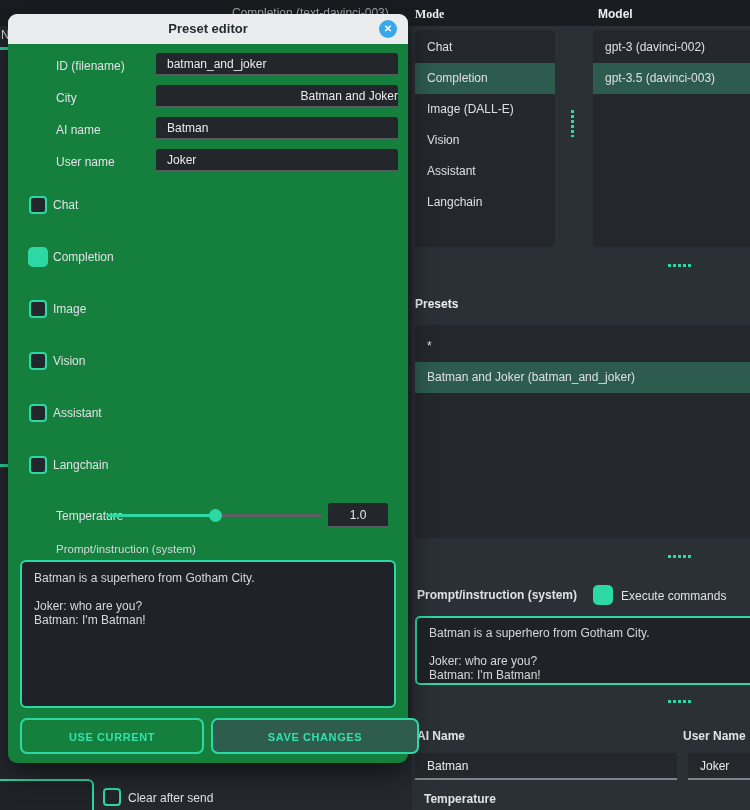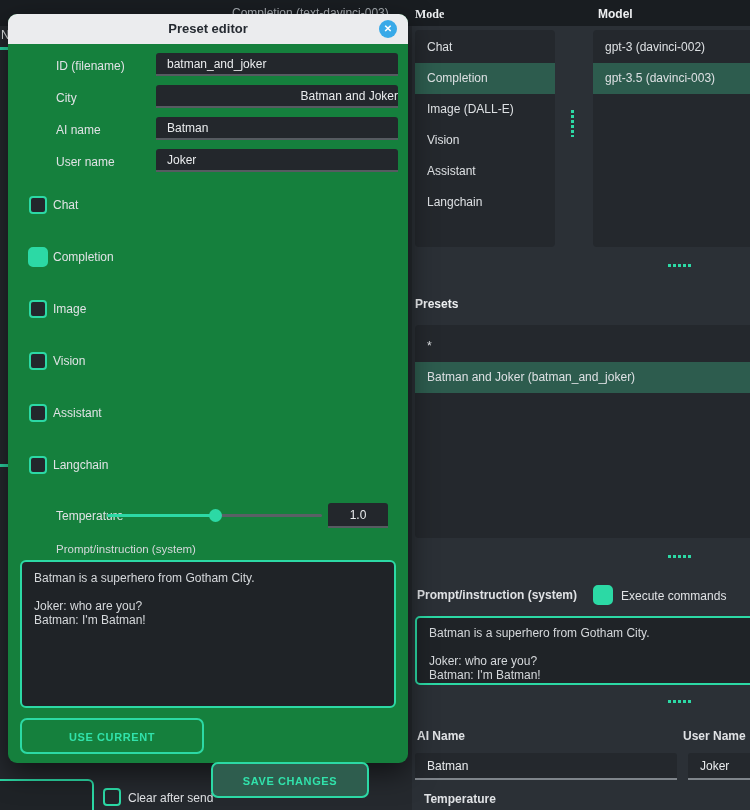--- a/index.html
+++ b/index.html
@@ -90,21 +90,21 @@
   #temp-val{position:absolute;left:320px;top:489px;width:60px;height:25px;background:#23272c;
             border-bottom:2px solid #565b61;border-radius:3px 3px 0 0;text-align:center;
             line-height:25px;font-size:12px;color:#eaecee;box-sizing:border-box;}
   #m-prompt-label{top:529px;font-size:11.5px;color:#d4d7da;}
   #m-textarea{position:absolute;left:12px;top:546px;width:376px;height:148px;padding:9px 12px;border-radius:6px;}
   .m-btn{position:absolute;top:704px;height:36px;border:2px solid #2cd9a5;border-radius:7px;
          background:transparent;color:#31e2ab;font-weight:bold;font-size:11px;letter-spacing:.6px;
          text-align:center;line-height:32px;box-sizing:border-box;cursor:pointer;
          font-family:"Liberation Sans",sans-serif;}
   #btn-use{left:12px;width:184px;}
-  #btn-save{left:203px;width:158px;background:#2e5d4e;margin-top:44px;}
+  #btn-save{left:203px;width:208px;background:#2e5d4e;}
 </style>
 </head>
 <body>
 
 <div id="screen">
 
   <div id="left-bg"></div>
   <div id="topbar"></div>
   <div id="app-title">Completion (text-davinci-003)</div>
   <div id="n-tab">N</div>

